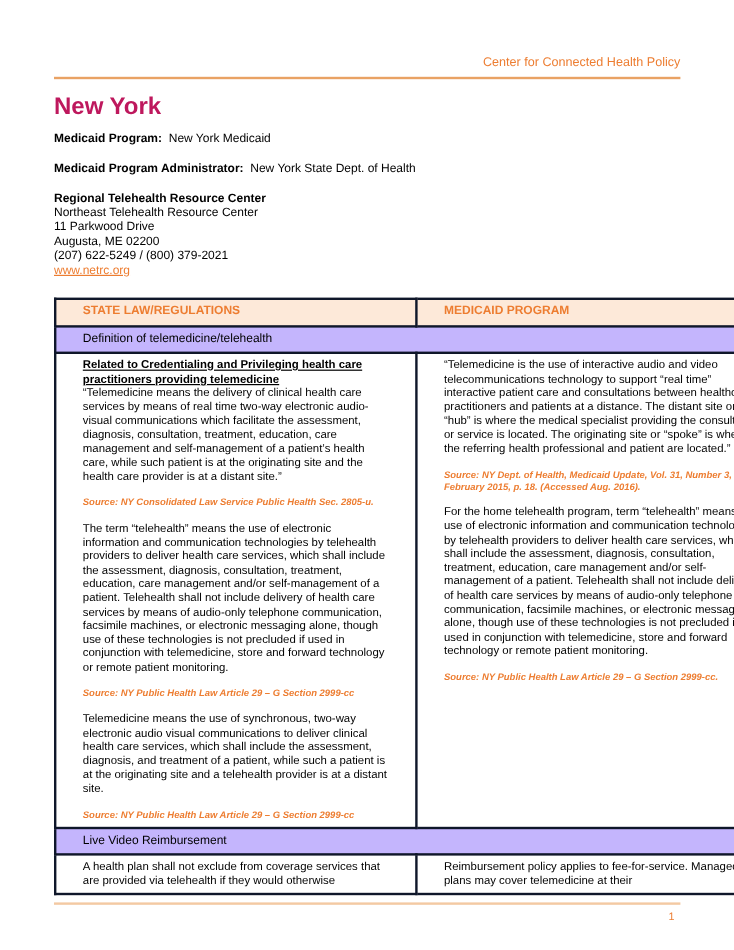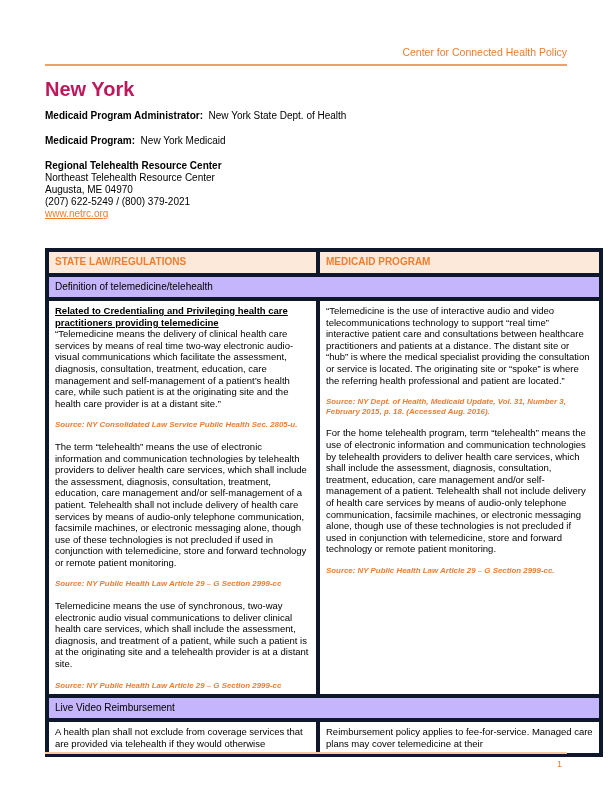--- a/index.html
+++ b/index.html
@@ -34,22 +34,22 @@
   .info-line b{font-weight:bold;}
   .addr-head{margin:12px 0 0 0;font-weight:bold;}
   .addr-line{margin:0;}
   .rc-link{color:#ED7D31;text-decoration:underline;cursor:pointer;}
   
   .law-table{
     position:absolute;top:248px;left:45px;
     width:522px;border-collapse:collapse;table-layout:fixed;
   }
   .law-table th,.law-table td{
-    border:4px solid #0f172a;vertical-align:top;
-    padding:4px 6px;
+    border:2px solid #0f172a;vertical-align:top;
+    padding:4px 22px;
   }
   .col-head{
     background:#FDE9D9;color:#ED7D31;
     font-size:10px;font-weight:bold;text-align:left;
     height:13px;
   }
   .col-left{width:255px;}
   .col-right{width:267px;}
   .sec-head{
     background:#c4b5fd;font-weight:normal;font-size:10px;
@@ -83,26 +83,27 @@
 <body>
 
 <div class="page">
 
   <div class="hdr-org">Center for Connected Health Policy</div>
   <div class="hdr-rule"></div>
 
   <h1 class="page-title">New York</h1>
 
   <div class="info">
+    <p class="info-line"><b>Medicaid Program:</b>&nbsp; <span>New York Medicaid</span></p>
     <p class="info-line"><b>Medicaid Program Administrator:</b>&nbsp; <span>New York State Dept. of Health</span></p>
-    <p class="info-line"><b>Medicaid Program:</b>&nbsp; <span>New York Medicaid</span></p>
     <p class="addr-head">Regional Telehealth Resource Center</p>
     <div>
         <div class="addr-line">Northeast Telehealth Resource Center</div>
-        <div class="addr-line">Augusta, ME 04970</div>
+        <div class="addr-line">11 Parkwood Drive</div>
+        <div class="addr-line">Augusta, ME 02200</div>
         <div class="addr-line">(207) 622-5249 / (800) 379-2021</div>
       </div>
     <a class="rc-link">www.netrc.org</a>
   </div>
 
   <table class="law-table">
     <thead>
       <tr>
         <th class="col-head col-left">STATE LAW/REGULATIONS</th>
         <th class="col-head col-right">MEDICAID PROGRAM</th>

